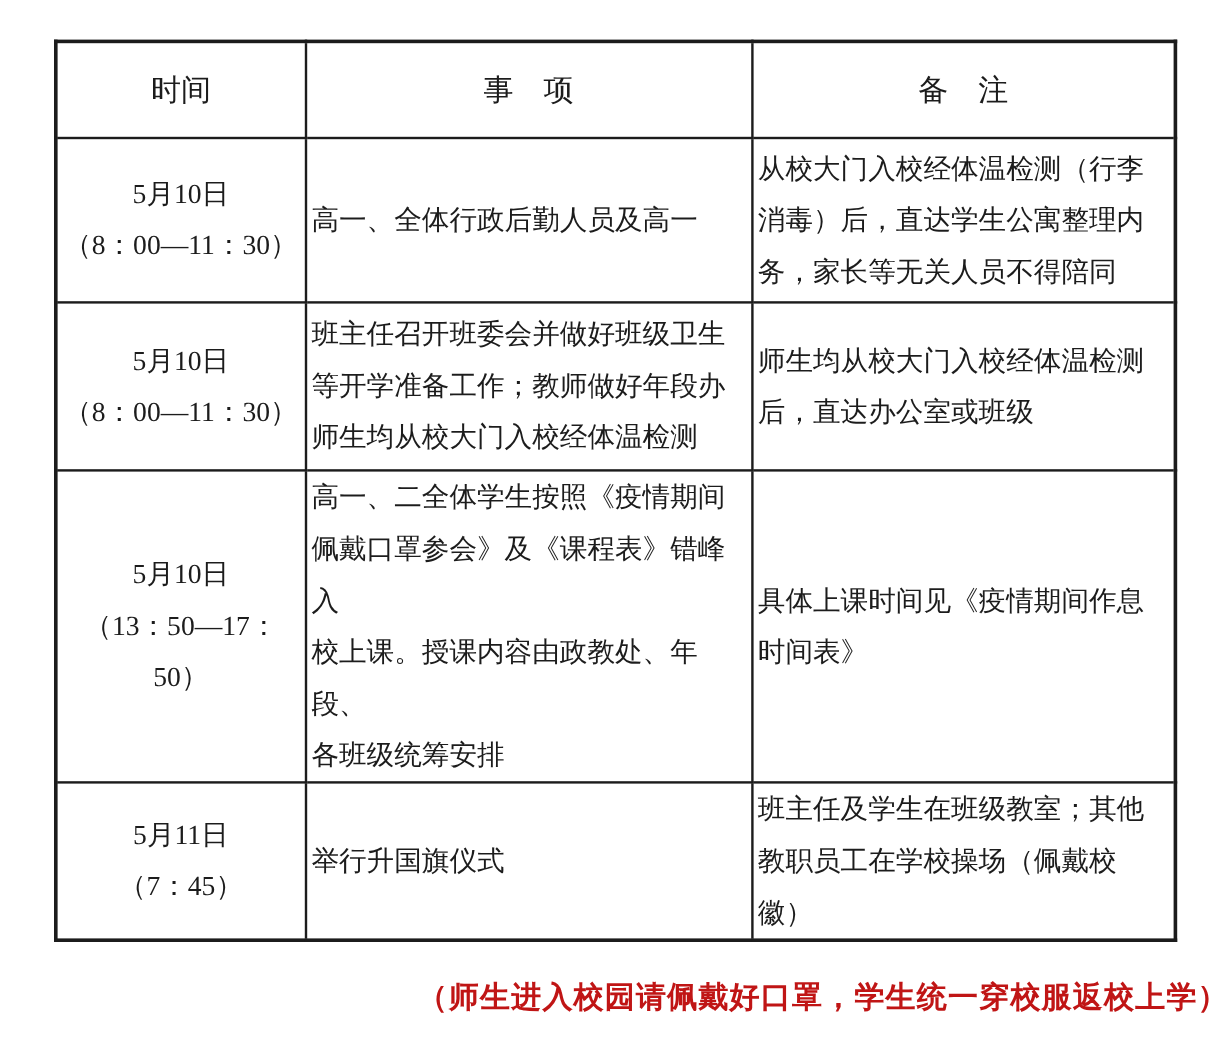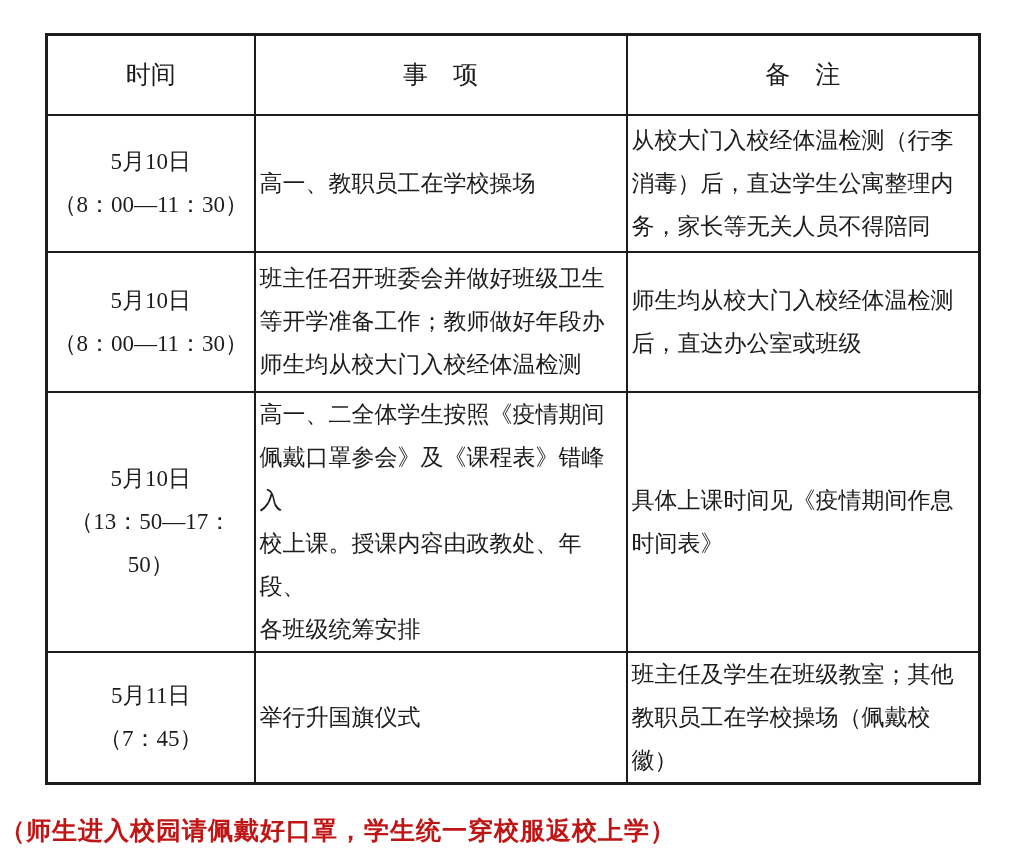--- a/index.html
+++ b/index.html
@@ -51,21 +51,21 @@
   }
   td.item-cell, td.note-cell {
     text-align: left;
     padding: 0 4px;
   }
   .footer-notice {
     position: absolute;
     left: 0;
     top: 814px;
     width: 100%;
-    text-align: left;
+    text-align: right;
     color: #c01515;
     font-size: 25px;
     font-weight: bold;
     letter-spacing: 1px;
   }
 </style>
 </head>
 <body>
 
 <div class="document">
@@ -80,21 +80,21 @@
       <tr>
         <th>时间</th>
         <th>事　项</th>
         <th>备　注</th>
       </tr>
     </thead>
     <tbody>
       <tr class="r2">
         <td class="time-cell">5月10日
 （8：00—11：30）</td>
-        <td class="item-cell">高一、教职员工在学校操场</td>
+        <td class="item-cell">高一、全体行政后勤人员及高一</td>
         <td class="note-cell">从校大门入校经体温检测（行李
 消毒）后，直达学生公寓整理内
 务，家长等无关人员不得陪同</td>
       </tr>
       <tr class="r3">
         <td class="time-cell">5月10日
 （8：00—11：30）</td>
         <td class="item-cell">班主任召开班委会并做好班级卫生
 等开学准备工作；教师做好年段办
 师生均从校大门入校经体温检测</td>

